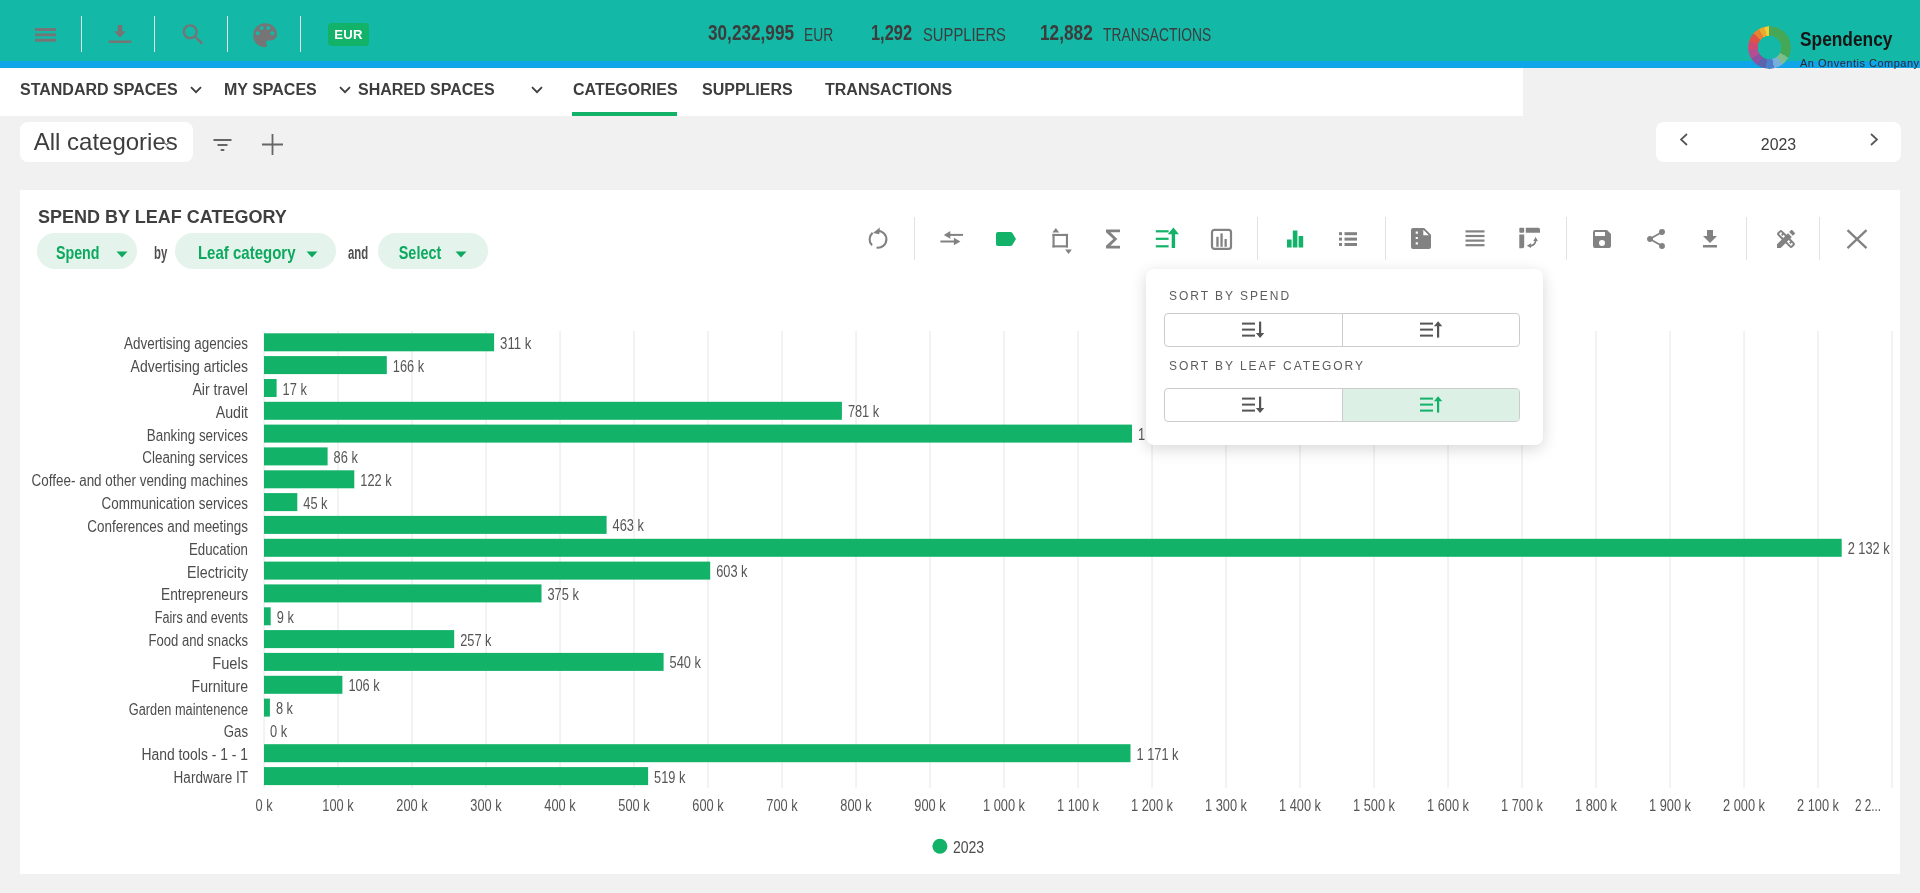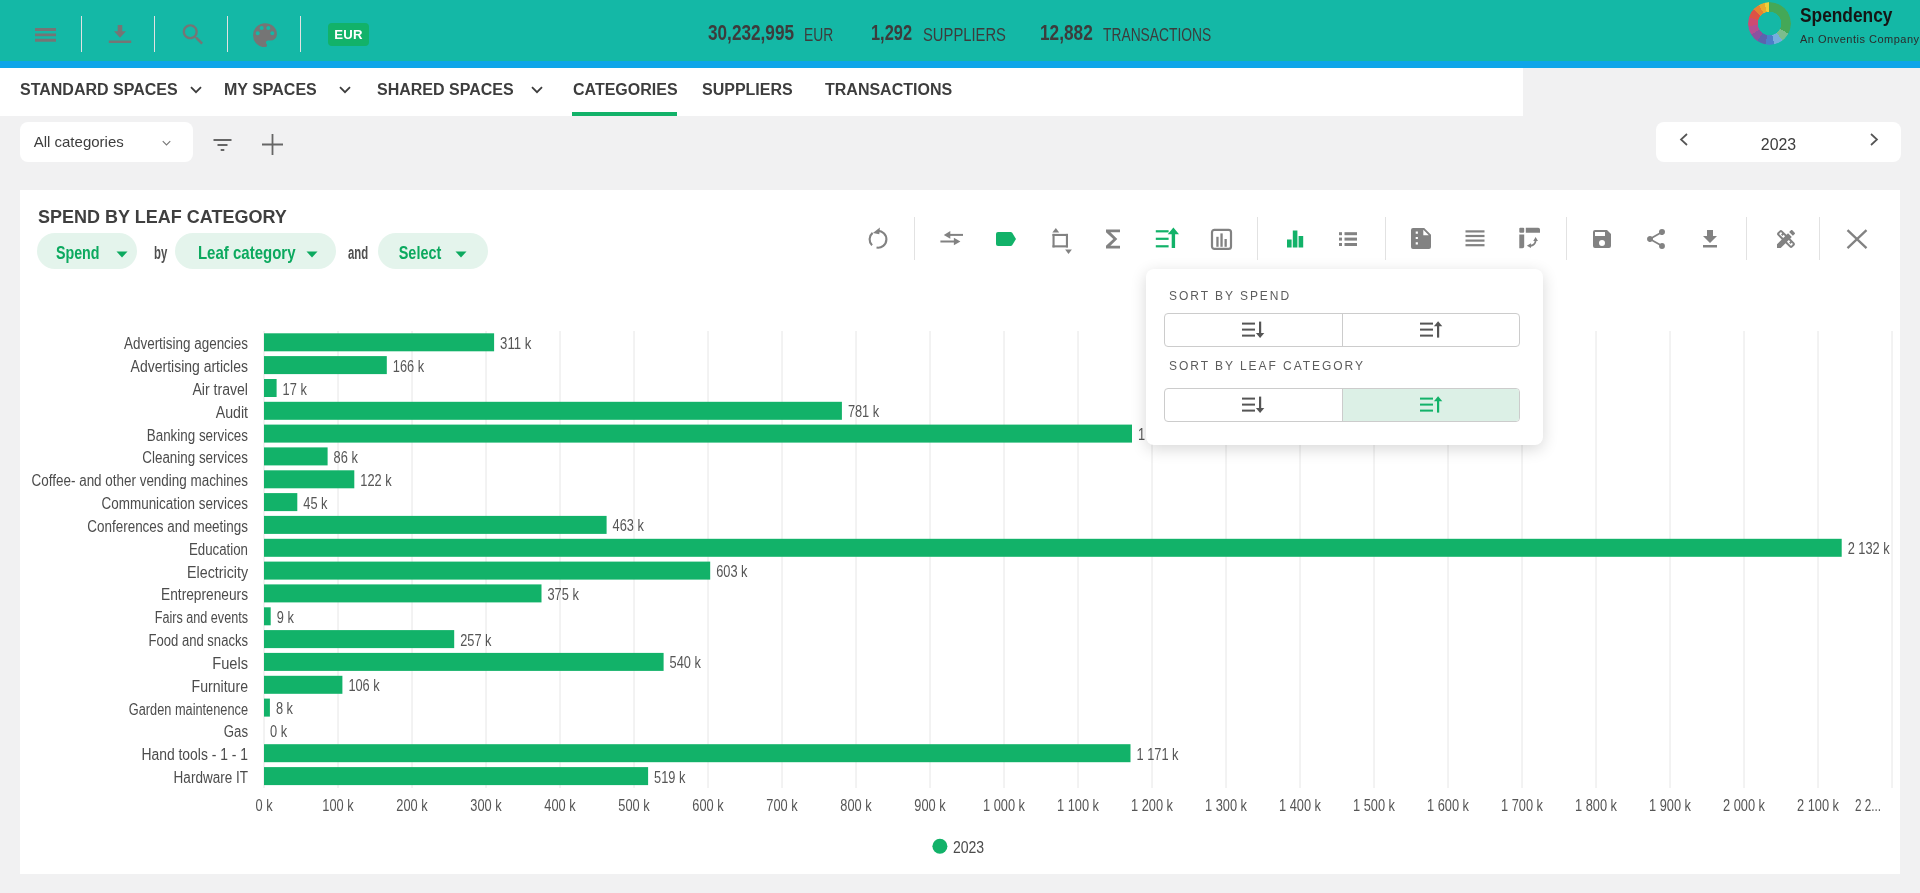--- a/index.html
+++ b/index.html
@@ -3,33 +3,33 @@
 <style>
 *{margin:0;padding:0;box-sizing:border-box}
 html,body{width:1920px;height:893px;overflow:hidden}
 body{font-family:"Liberation Sans",sans-serif;background:#f1f1f2;position:relative}
 #hdr{position:absolute;left:0;top:0;width:1920px;height:68px;background:#14b8a6;border-bottom:7px solid #0ea5e9}
 .hsep{position:absolute;top:16px;width:1px;height:36px;background:#e2e2e2}
 .hicon{position:absolute;top:22px;width:24px;height:24px}
 #eur{position:absolute;left:328px;top:23px;width:41px;height:23px;background:#12b269;border-radius:4px;color:#fff;font-weight:bold;font-size:13.2px;text-align:center;line-height:23px;letter-spacing:.2px}
 .stnum{position:absolute;top:-1px;height:68px;line-height:68px;font-size:21.3px;font-weight:bold;color:#3c3c3c;transform-origin:0 50%;white-space:pre}
 .stlab{position:absolute;top:1px;height:68px;line-height:68px;font-size:19.2px;color:#3c3c3c;transform-origin:0 50%;white-space:pre}
-#logo{position:absolute;left:1746px;top:0;width:160px;height:46px}
+#logo{position:absolute;left:1746px;top:24px;width:160px;height:46px}
 #ring{position:absolute;left:2px;top:1.5px;width:43px;height:43px;border-radius:50%;
 background:conic-gradient(#44a857 0deg 118deg,#7bbd8d 118deg 143deg,#76aedd 143deg 167deg,#4b7fc9 167deg 191deg,#5c63ad 191deg 215deg,#8a52a0 215deg 239deg,#b44e92 239deg 263deg,#ce4a72 263deg 287deg,#dd5146 287deg 311deg,#e58333 311deg 330deg,#eaaa2d 330deg 346deg,#f0cf39 346deg 360deg);
 -webkit-mask:radial-gradient(circle,transparent 0 11.5px,#000 12px);mask:radial-gradient(circle,transparent 0 11.5px,#000 12px)}
 #sptx{position:absolute;left:54px;top:3.5px;font-size:20.4px;font-weight:bold;color:#151515;transform:scaleX(0.85);transform-origin:0 0;white-space:pre}
 #ontx{position:absolute;left:54px;top:33px;font-size:11px;letter-spacing:.5px;color:#2b2b2b;white-space:pre}
 #nav{position:absolute;left:0;top:68px;width:1523px;height:48px;background:#fff}
 .navitem{position:absolute;top:0;height:48px;line-height:44px;font-size:16px;font-weight:bold;color:#3d3d3d;white-space:pre}
 .nchev{position:absolute;top:17.5px;width:12px;height:8px}
 #navu{position:absolute;left:572px;top:43.5px;width:105px;height:4.5px;background:#12b269}
 #fbar{position:absolute;left:0;top:116px;width:1920px;height:74px}
 #allcat{position:absolute;left:20px;top:6px;width:172.5px;height:40px;background:#fff;border-radius:8px}
-#allcat span{position:absolute;left:13.7px;top:0;line-height:40px;font-size:15px;color:#3d3d3d}
+#allcat span{position:absolute;left:13.7px;top:0;line-height:40px;font-size:24px;color:#3d3d3d}
 #yearnav{position:absolute;left:1656px;top:6px;width:245px;height:40px;background:#fff;border-radius:8px}
 #yr{position:absolute;left:0;top:0;width:245px;text-align:center;line-height:45px;font-size:17.1px;color:#3d3d3d;transform:scaleX(.93)}
 #panel{position:absolute;left:20px;top:190px;width:1880px;height:684px;background:#fff;border-radius:0}
 #ptitle{position:absolute;left:18px;top:16px;font-size:18.9px;line-height:22px;font-weight:bold;color:#3f3f3f;transform:scaleX(.953);transform-origin:0 0;white-space:pre}
 .pill{position:absolute;top:43px;height:36px;background:#e4f4ec;border-radius:18px}
 .ptext{position:absolute;top:45px;height:36px;line-height:36px;font-size:19px;font-weight:bold;color:#0ca95f;text-align:center;transform-origin:50% 50%;white-space:pre}
 .pchev{position:absolute;top:60.5px;width:12px;height:7px}
 .pjoin{position:absolute;top:45px;height:36px;line-height:36px;font-size:18px;font-weight:bold;color:#4f4f4f;transform:scaleX(.63);transform-origin:0 50%;white-space:pre}
 #toolbar{position:absolute;left:-20px;top:0;width:1920px;height:80px}
 .tbicon{position:absolute;top:37px}
@@ -75,21 +75,21 @@
 <div id="nav">
 
   <div class="navitem" style="left:20px">STANDARD SPACES</div>
   <svg class="nchev" style="left:190px" viewBox="0 0 12 8">
       <path d="M1 1.2l5 5 5-5" fill="none" stroke="#3d3d3d" stroke-width="1.8"></path>
     </svg>
   <div class="navitem" style="left:224px">MY SPACES</div>
   <svg class="nchev" style="left:339px" viewBox="0 0 12 8">
       <path d="M1 1.2l5 5 5-5" fill="none" stroke="#3d3d3d" stroke-width="1.8"></path>
     </svg>
-  <div class="navitem" style="left:377px">SHARED SPACES</div>
+  <div class="navitem" style="left:358px">SHARED SPACES</div>
   <svg class="nchev" style="left:531px" viewBox="0 0 12 8">
       <path d="M1 1.2l5 5 5-5" fill="none" stroke="#3d3d3d" stroke-width="1.8"></path>
     </svg>
   <div class="navitem" style="left:573px">CATEGORIES</div>
   <div class="navitem" style="left:702px">SUPPLIERS</div>
   <div class="navitem" style="left:825px">TRANSACTIONS</div>
   <div id="navu"></div>
 
 </div>
 <div id="fbar">

